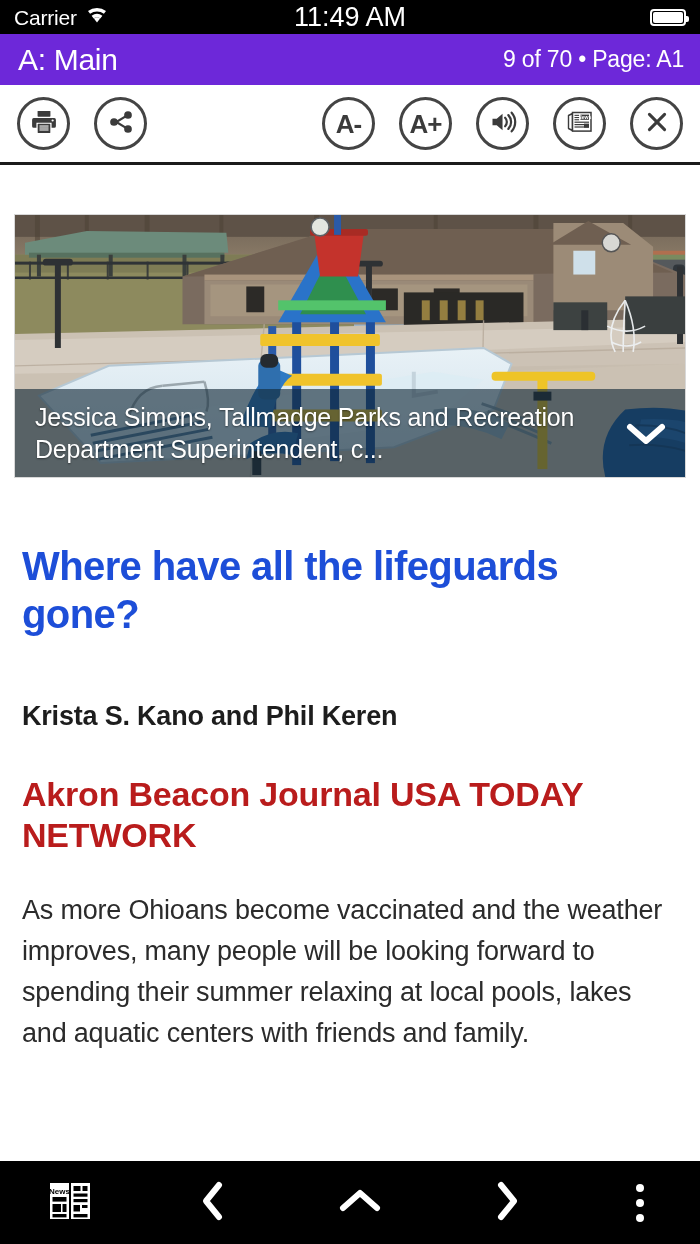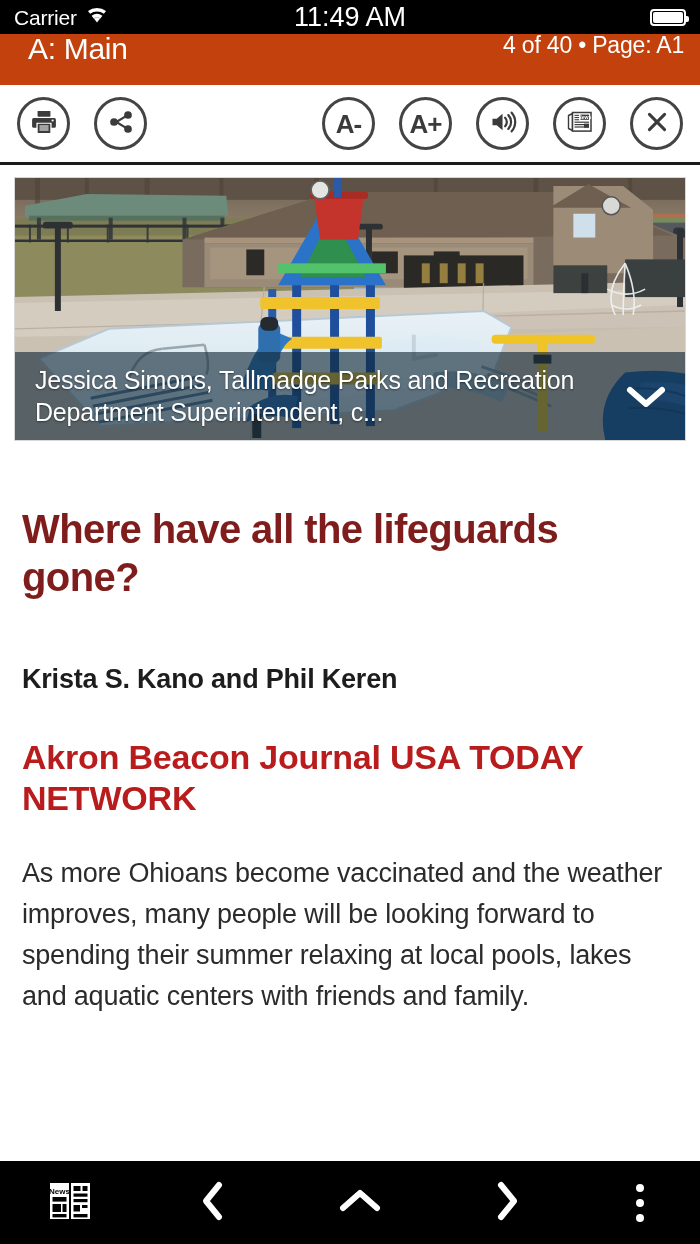--- a/index.html
+++ b/index.html
@@ -77,26 +77,26 @@
     position: absolute;
     left: 1px; top: 1px; bottom: 1px;
     width: calc(100% - 2px);
     background: #ffffff;
     border-radius: 2px;
   }
 
   
   .title-bar {
     height: 51px;
-    background: #c2410c;
+    background: #6d28d9;
     color: #ffffff;
     display: flex;
-    align-items: flex-start;
+    align-items: center;
     justify-content: space-between;
-    padding: 0 16px 0 28px;
+    padding: 0 16px 0 18px;
     flex: 0 0 auto;
   }
   .section-title {
     font-size: 30px;
     font-weight: 400;
     line-height: 1;
     letter-spacing: -0.3px;
   }
   .page-meta {
     font-size: 23px;
@@ -148,20 +148,21 @@
     letter-spacing: -1px;
     color: #3b3b3b;
   }
 
   
   .content {
     flex: 1 1 auto;
     overflow: hidden;
     background: #ffffff;
     position: relative;
+    margin-top: 37px;
   }
 
   
   .photo-wrap {
     margin: 12px 14px 0 14px;
     height: 264px;
     position: relative;
     overflow: hidden;
     border: 1px solid #d8d8d8;
     cursor: pointer;
@@ -199,21 +200,21 @@
     align-items: center;
     justify-content: center;
     cursor: pointer;
   }
 
   
   .article {
     padding: 0 22px;
   }
   .headline {
-    color: #7f1d1d;
+    color: #1d4ed8;
     font-size: 40px;
     font-weight: 700;
     line-height: 1.2;
     letter-spacing: -0.6px;
     margin-top: 64px;
   }
   .byline {
     color: #1d1d1d;
     font-size: 27px;
     font-weight: 700;
@@ -280,21 +281,21 @@
     <span class="status-time">11:49 AM</span>
     <div class="status-right">
       <span class="battery">
           <span class="battery-fill"></span>
         </span>
     </div>
   </div>
 
   <div class="title-bar">
     <span class="section-title">A: Main</span>
-    <span class="page-meta">4 of 40 • Page: A1</span>
+    <span class="page-meta">9 of 70 • Page: A1</span>
   </div>
 
   <div class="toolbar">
     <div class="tb-left">
 
       <div class="tb-btn">
         <span>
           <svg width="28" height="28" viewBox="0 0 24 24" fill="#3b3b3b">
             <rect x="6.5" y="2.5" width="11" height="5" rx="0.6"></rect>
             <path d="M3.2 8.6h17.6a1.4 1.4 0 0 1 1.4 1.4v5.6a1.4 1.4 0 0 1-1.4 1.4h-2.3v-4.4H5.5v4.4H3.2a1.4 1.4 0 0 1-1.4-1.4V10a1.4 1.4 0 0 1 1.4-1.4z"></path>

